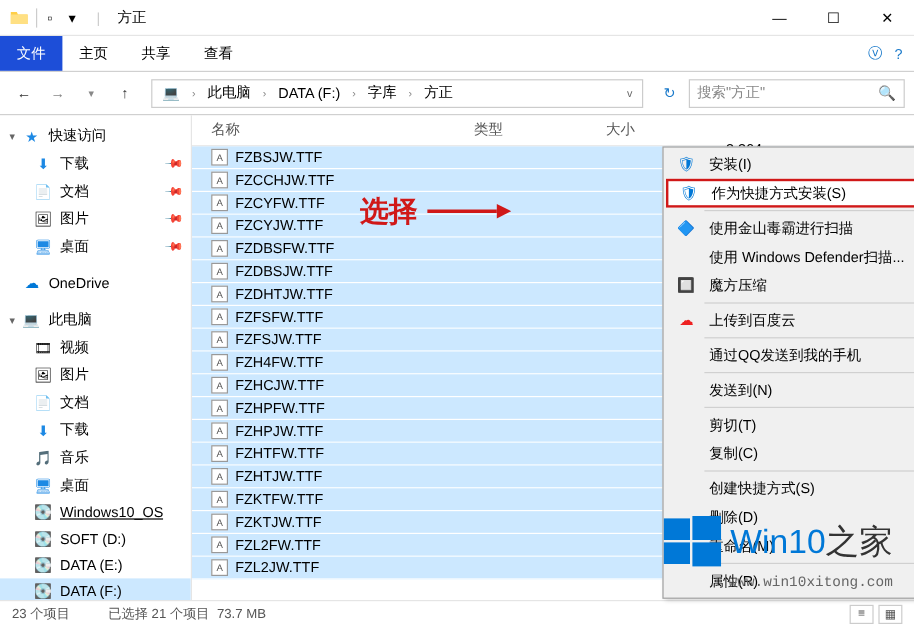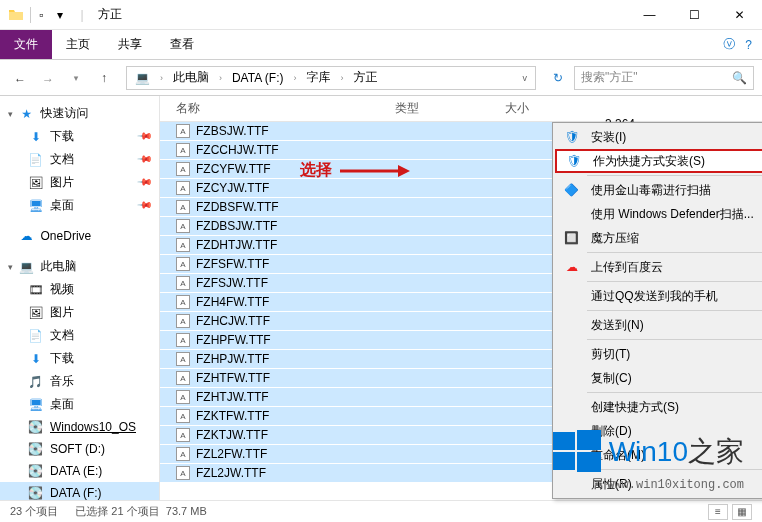--- a/index.html
+++ b/index.html
@@ -9,21 +9,21 @@
 .tb-icons { display: flex; align-items: center; padding-left: 8px; gap: 6px; }
 .tb-icons span { width: 16px; height: 16px; display: inline-flex; align-items: center; justify-content: center; }
 .folder-icon { width: 16px; height: 16px; }
 .folder-icon svg { width: 16px; height: 16px; }
 .tb-title { margin-left: 8px; font-size: 12px; }
 .tb-controls { margin-left: auto; display: flex; }
 .tb-controls div { width: 45px; height: 30px; display: flex; align-items: center; justify-content: center; }
 
 .ribbon { height: 30px; background: #fff; display: flex; align-items: stretch; border-bottom: 1px solid #d0d0d0; }
 .ribbon-tab { padding: 0 14px; display: flex; align-items: center; font-size: 12px; }
-.ribbon-tab.file { background: #701a75; color: #fff; }
+.ribbon-tab.file { background: #1d4ed8; color: #fff; }
 .ribbon-right { margin-left: auto; display: flex; align-items: center; gap: 10px; padding-right: 10px; color: #1979ca; }
 
 .navbar { height: 36px; display: flex; align-items: center; padding: 0 8px; gap: 4px; border-bottom: 1px solid #d0d0d0; }
 .nav-arrow { width: 24px; height: 24px; display: flex; align-items: center; justify-content: center; color: #888; border-radius: 2px; }
 .nav-arrow.active { color: #333; }
 .breadcrumb { flex: 1; height: 24px; border: 1px solid #ccc; display: flex; align-items: center; padding: 0 4px; gap: 2px; margin: 0 6px; background: #fff; }
 .breadcrumb span { padding: 0 4px; }
 .bc-chev { color: #888; font-size: 9px;}
 .refresh { width: 24px; height: 24px; display: flex; align-items: center; justify-content: center; color: #1979ca; }
 .search { width: 180px; height: 24px; border: 1px solid #ccc; padding: 0 6px; display: flex; align-items: center; color: #888; }
@@ -52,31 +52,31 @@
 .row .fsize { margin-left: 170px; padding-left: 40px; width: 60px; text-align: right; }
 .fnt-icon { width: 14px; height: 14px; background: #fff; border: 1px solid #999; font-size: 8px; display:flex; align-items:center; justify-content:center; color:#555;}
 
 .ctx { position: absolute; left: 392px; top: 0; width: 260px; background: #f0f0f0; border: 1px solid #a0a0a0; box-shadow: 2px 2px 4px rgba(0,0,0,.2); z-index: 50; padding: 2px; }
 .ctx-item { height: 24px; display: flex; align-items: center; padding: 0 20px 0 8px; gap: 10px; position: relative; }
 .ctx-item.hl { border: 2px solid #d01818; background: #fff; }
 .ctx-sep { height: 1px; background: #d0d0d0; margin: 2px 6px 2px 32px; }
 .ctx-ico { width: 18px; height: 18px; display: flex; align-items: center; justify-content: center; }
 
 .annot { position: absolute; left: 300px; top: 160px; display: flex; align-items: center; z-index: 60; }
-.annot-text { color: #d01818; font-size: 16px; font-weight: bold; }
+.annot-text { color: #d01818; font-size: 24px; font-weight: bold; }
 .annot-arrow { width: 70px; height: 14px; margin-left: 8px; }
 .annot-arrow svg { width: 100%; height: 100%; }
 
 .watermark { position: absolute; right: 18px; bottom: 30px; text-align: left; z-index: 70; }
 .wm-row { display: flex; align-items: center; gap: 8px; }
 .wm-logo { width: 48px; height: 48px; }
 .wm-text { color: #0078d7; font-size: 28px; font-weight: 500; }
 .wm-url { color: #666; font-size: 12px; margin-top: 2px; text-align: right; font-family: Liberation Mono, monospace; }
 
-.status { height: 22px; border-top: 1px solid #e5e5e5; display: flex; align-items: center; padding: 0 10px; gap: 17px; font-size: 11px; color: #555; }
+.status { height: 22px; border-top: 1px solid #e5e5e5; display: flex; align-items: center; padding: 0 10px; gap: 32px; font-size: 11px; color: #555; }
 .status .right { margin-left: auto; display:flex; gap:4px;}
 .status .vbtn { width:20px; height:16px; border:1px solid #ccc; display:flex; align-items:center; justify-content:center; font-size:10px;}
 
 .shield { color: #0078d7; }
 .cloud { color: #0078d7; }
 svg { display: block; }
 </style>
 </head>
 <body>
 

